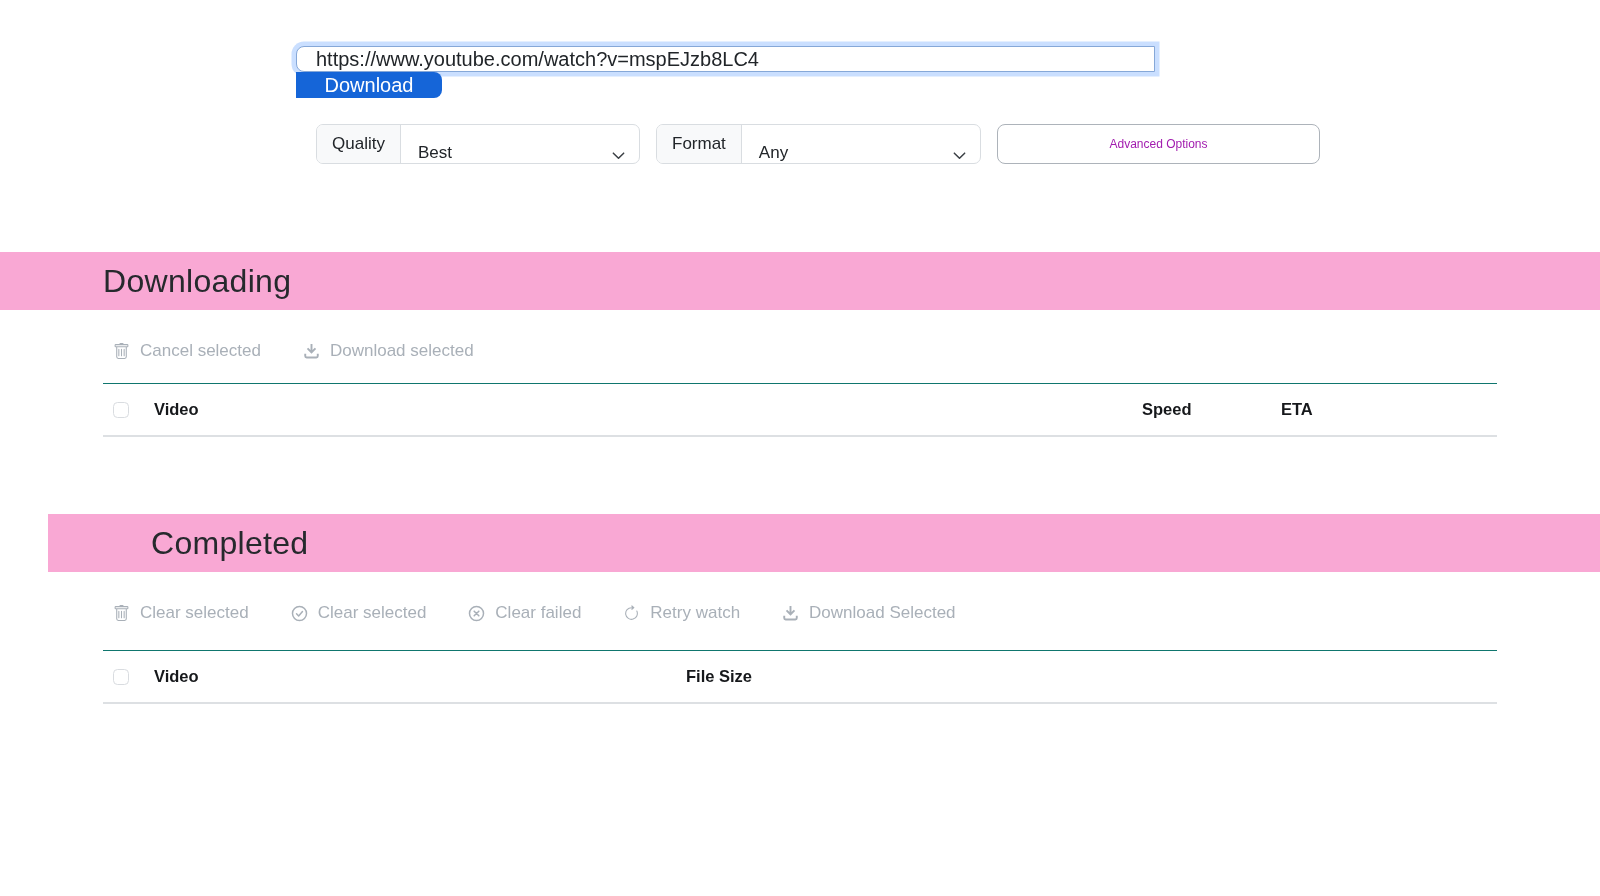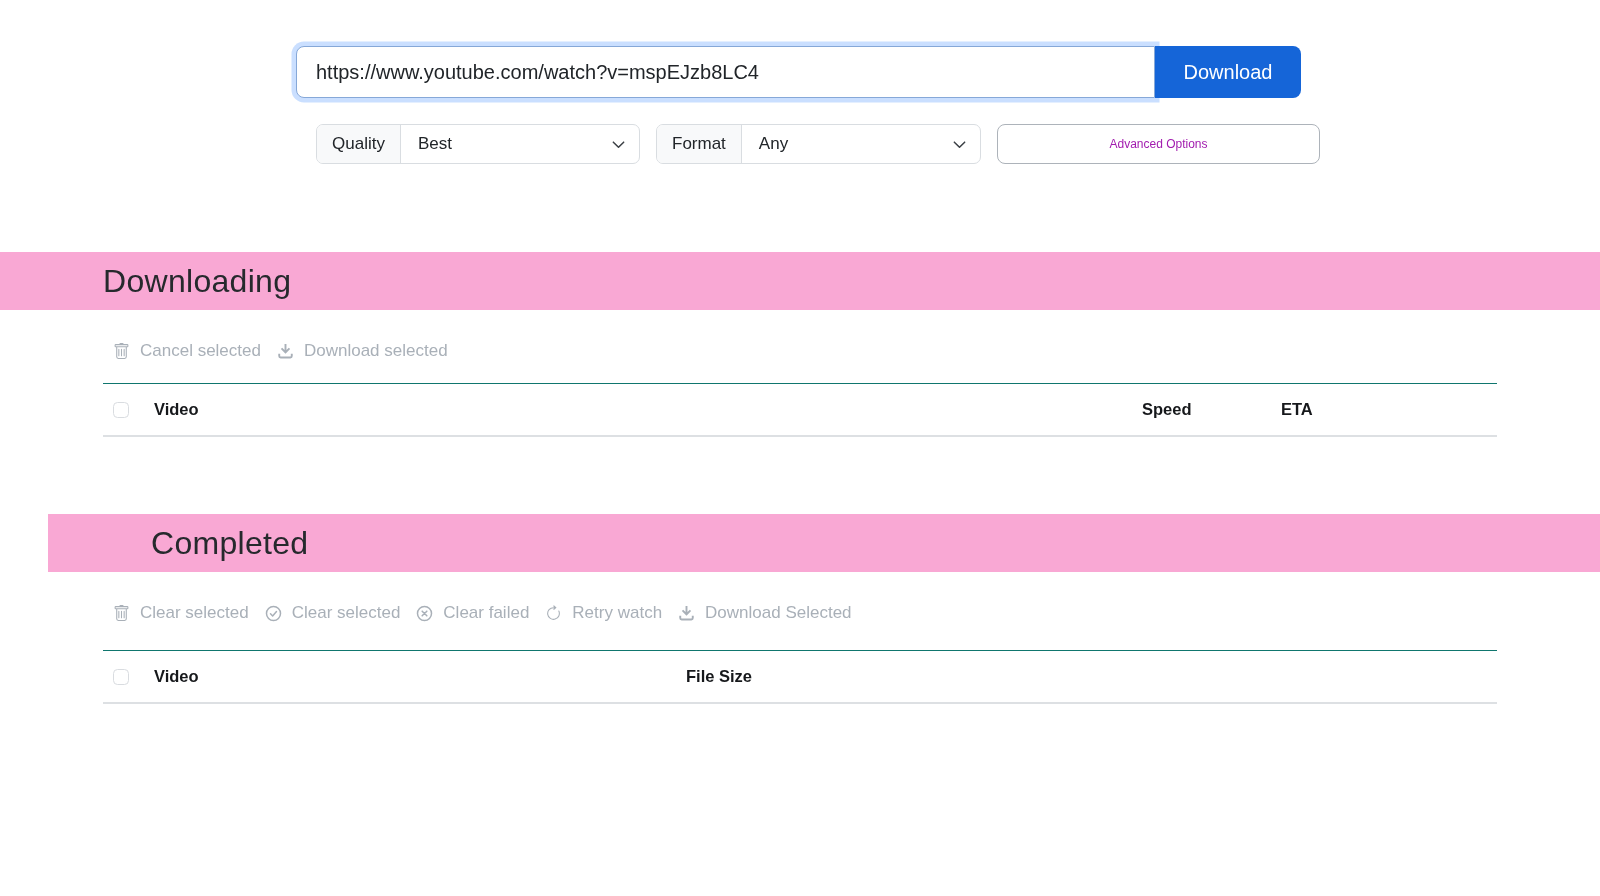--- a/index.html
+++ b/index.html
@@ -6,21 +6,21 @@
   html, body { margin: 0; padding: 0; }
   body {
     width: 1600px; height: 896px; overflow: hidden;
     background: #ffffff;
     font-family: "Liberation Sans", "DejaVu Sans", sans-serif;
     color: #212529;
   }
 
   
   .url-row { margin: 46px 0 0 296px; }
-  .input-group { display: flex; width: 1185px; height: 52px; position: relative; }
+  .input-group { display: flex; width: 1185px; height: 52px; position: relative; flex-direction: column; }
   .url-input {
     width: 859px; height: 52px;
     border: 1px solid #86a8d8;
     border-radius: 8px 0 0 8px;
     box-shadow: 0 0 0 4.5px rgba(13,110,253,.22);
     padding: 0 14px 0 19px;
     font-size: 20px; color: #212529;
     font-family: inherit;
     outline: none; background: #fff;
   }
@@ -39,40 +39,40 @@
     border: 1px solid #d9dde1; border-radius: 7px; overflow: hidden;
   }
   .opt-group.quality { width: 324px; }
   .opt-group.format  { width: 325px; }
   .opt-label {
     background: #f8f9fa; border-right: 1px solid #d9dde1;
     display: flex; align-items: center; padding: 0 15px;
     font-size: 17px; color: #212529; white-space: nowrap;
   }
   .opt-select {
-    flex: 1; display: flex; align-items: center; justify-content: space-between;
+    flex: 1; display: flex; align-items: flex-end; justify-content: space-between;
     padding: 0 13px 0 17px; font-size: 17px; cursor: pointer; color: #212529;
   }
   .adv-btn {
     width: 323px; height: 40px; background: #fff;
     border: 1px solid #adb3ba; border-radius: 8px;
     color: #a21caf; font-size: 12px; font-family: inherit; cursor: pointer;
   }
 
   
   .band { height: 58px; background: #f9a8d4; display: flex; align-items: center; }
   .band.downloading { margin-top: 88px; }
   .band.completed { margin-top: 77px; margin-left: 48px; }
   .band h2 {
     margin: 0 0 0 103px; font-size: 32px; font-weight: 300;
     color: #26292d; letter-spacing: .3px;
   }
 
   
-  .actions { display: flex; gap: 16px; margin: 31px 0 0 113px; align-items: center; }
+  .actions { display: flex; gap: 42px; margin: 31px 0 0 113px; align-items: center; }
   .action {
     display: flex; align-items: center; gap: 10px;
     font-size: 17px; color: #a9b0b8; cursor: pointer; white-space: nowrap;
   }
   .action svg { width: 17px; height: 17px; fill: #a9b0b8; flex: 0 0 auto; }
   .action svg.stroke-ic { fill: none; stroke: #a9b0b8; }
 
   
   table.tbl {
     width: 1394px; margin-left: 103px;

